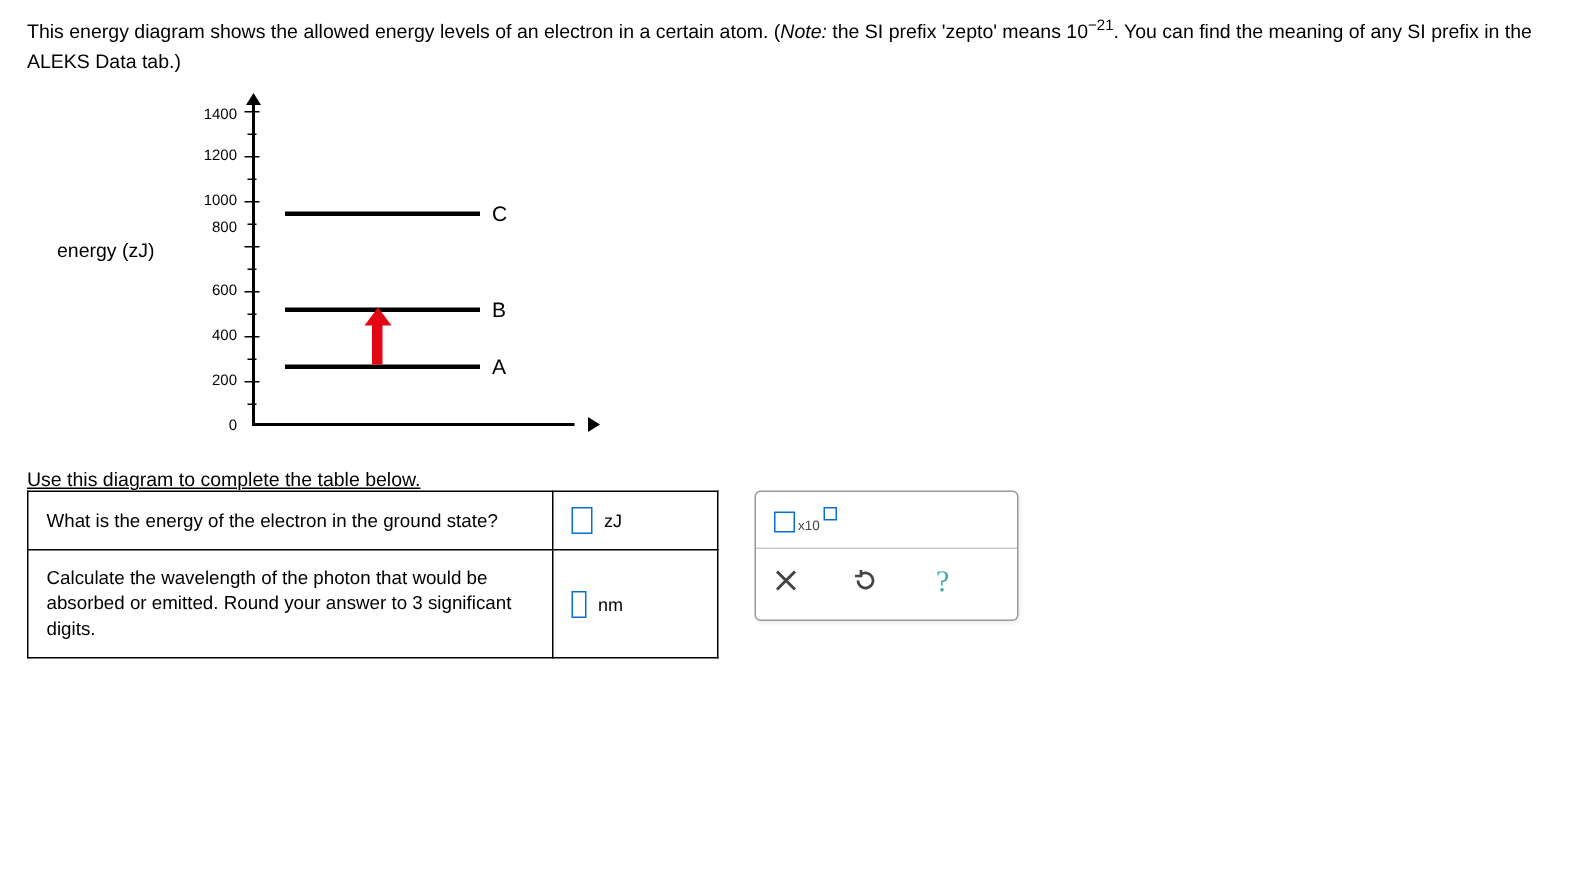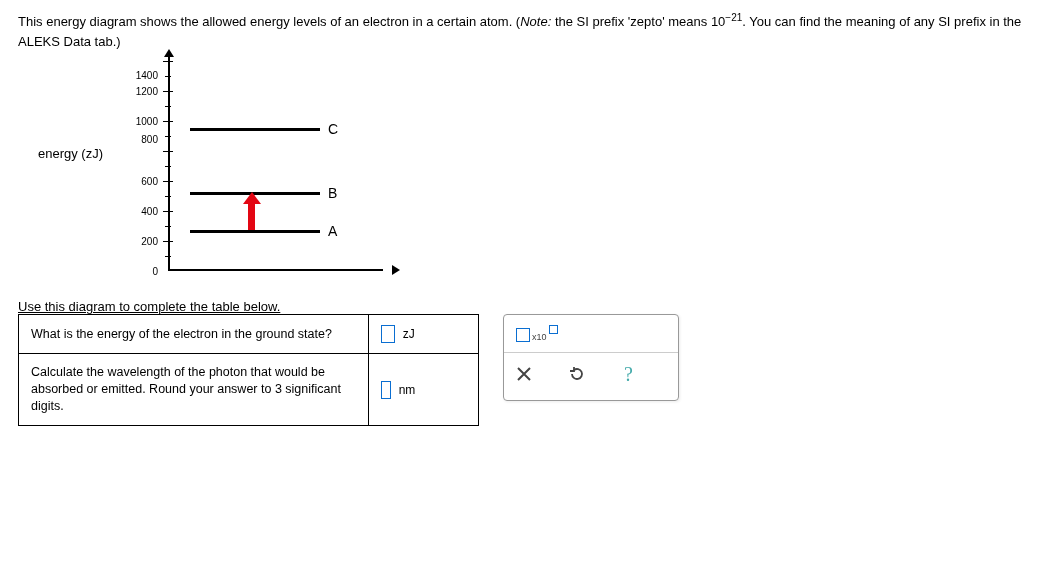--- a/index.html
+++ b/index.html
@@ -6,20 +6,21 @@
     body {
       font-family: Arial, Helvetica, sans-serif;
       font-size: 13px;
       color: #000;
       background: #fff;
       padding: 10px 18px;
       width: 1046px;
     }
     .prompt-text {
       line-height: 1.5;
+      margin-bottom: 14px;
     }
     .prompt-text i { font-style: italic; }
     .sup { font-size: 10px; vertical-align: super; }
     .diagram-area {
       position: relative;
       height: 230px;
       margin-left: 20px;
       margin-bottom: 18px;
     }
     .ylabel {
@@ -219,21 +220,21 @@
 
 <div class="diagram-area">
   <div class="ylabel">energy (zJ)</div>
   <div class="axis">
     <div class="yaxis-line"></div>
     <div class="arrow-up"></div>
     <div class="xaxis-line"></div>
     <div class="arrow-right"></div>
 
     <div class="tick" style="top:10px"></div>
-      <div class="tick-label" style="top:24px">1400</div>
+      <div class="tick-label" style="top:13px">1400</div>
     <div class="tick-minor" style="top:25px"></div>
     <div class="tick" style="top:40px"></div>
       <div class="tick-label" style="top:40px">1200</div>
     <div class="tick-minor" style="top:55px"></div>
     <div class="tick" style="top:70px"></div>
       <div class="tick-label" style="top:70px">1000</div>
     <div class="tick-minor" style="top:85px"></div>
     <div class="tick" style="top:100px"></div>
       <div class="tick-label" style="top:88px">800</div>
     <div class="tick-minor" style="top:115px"></div>

